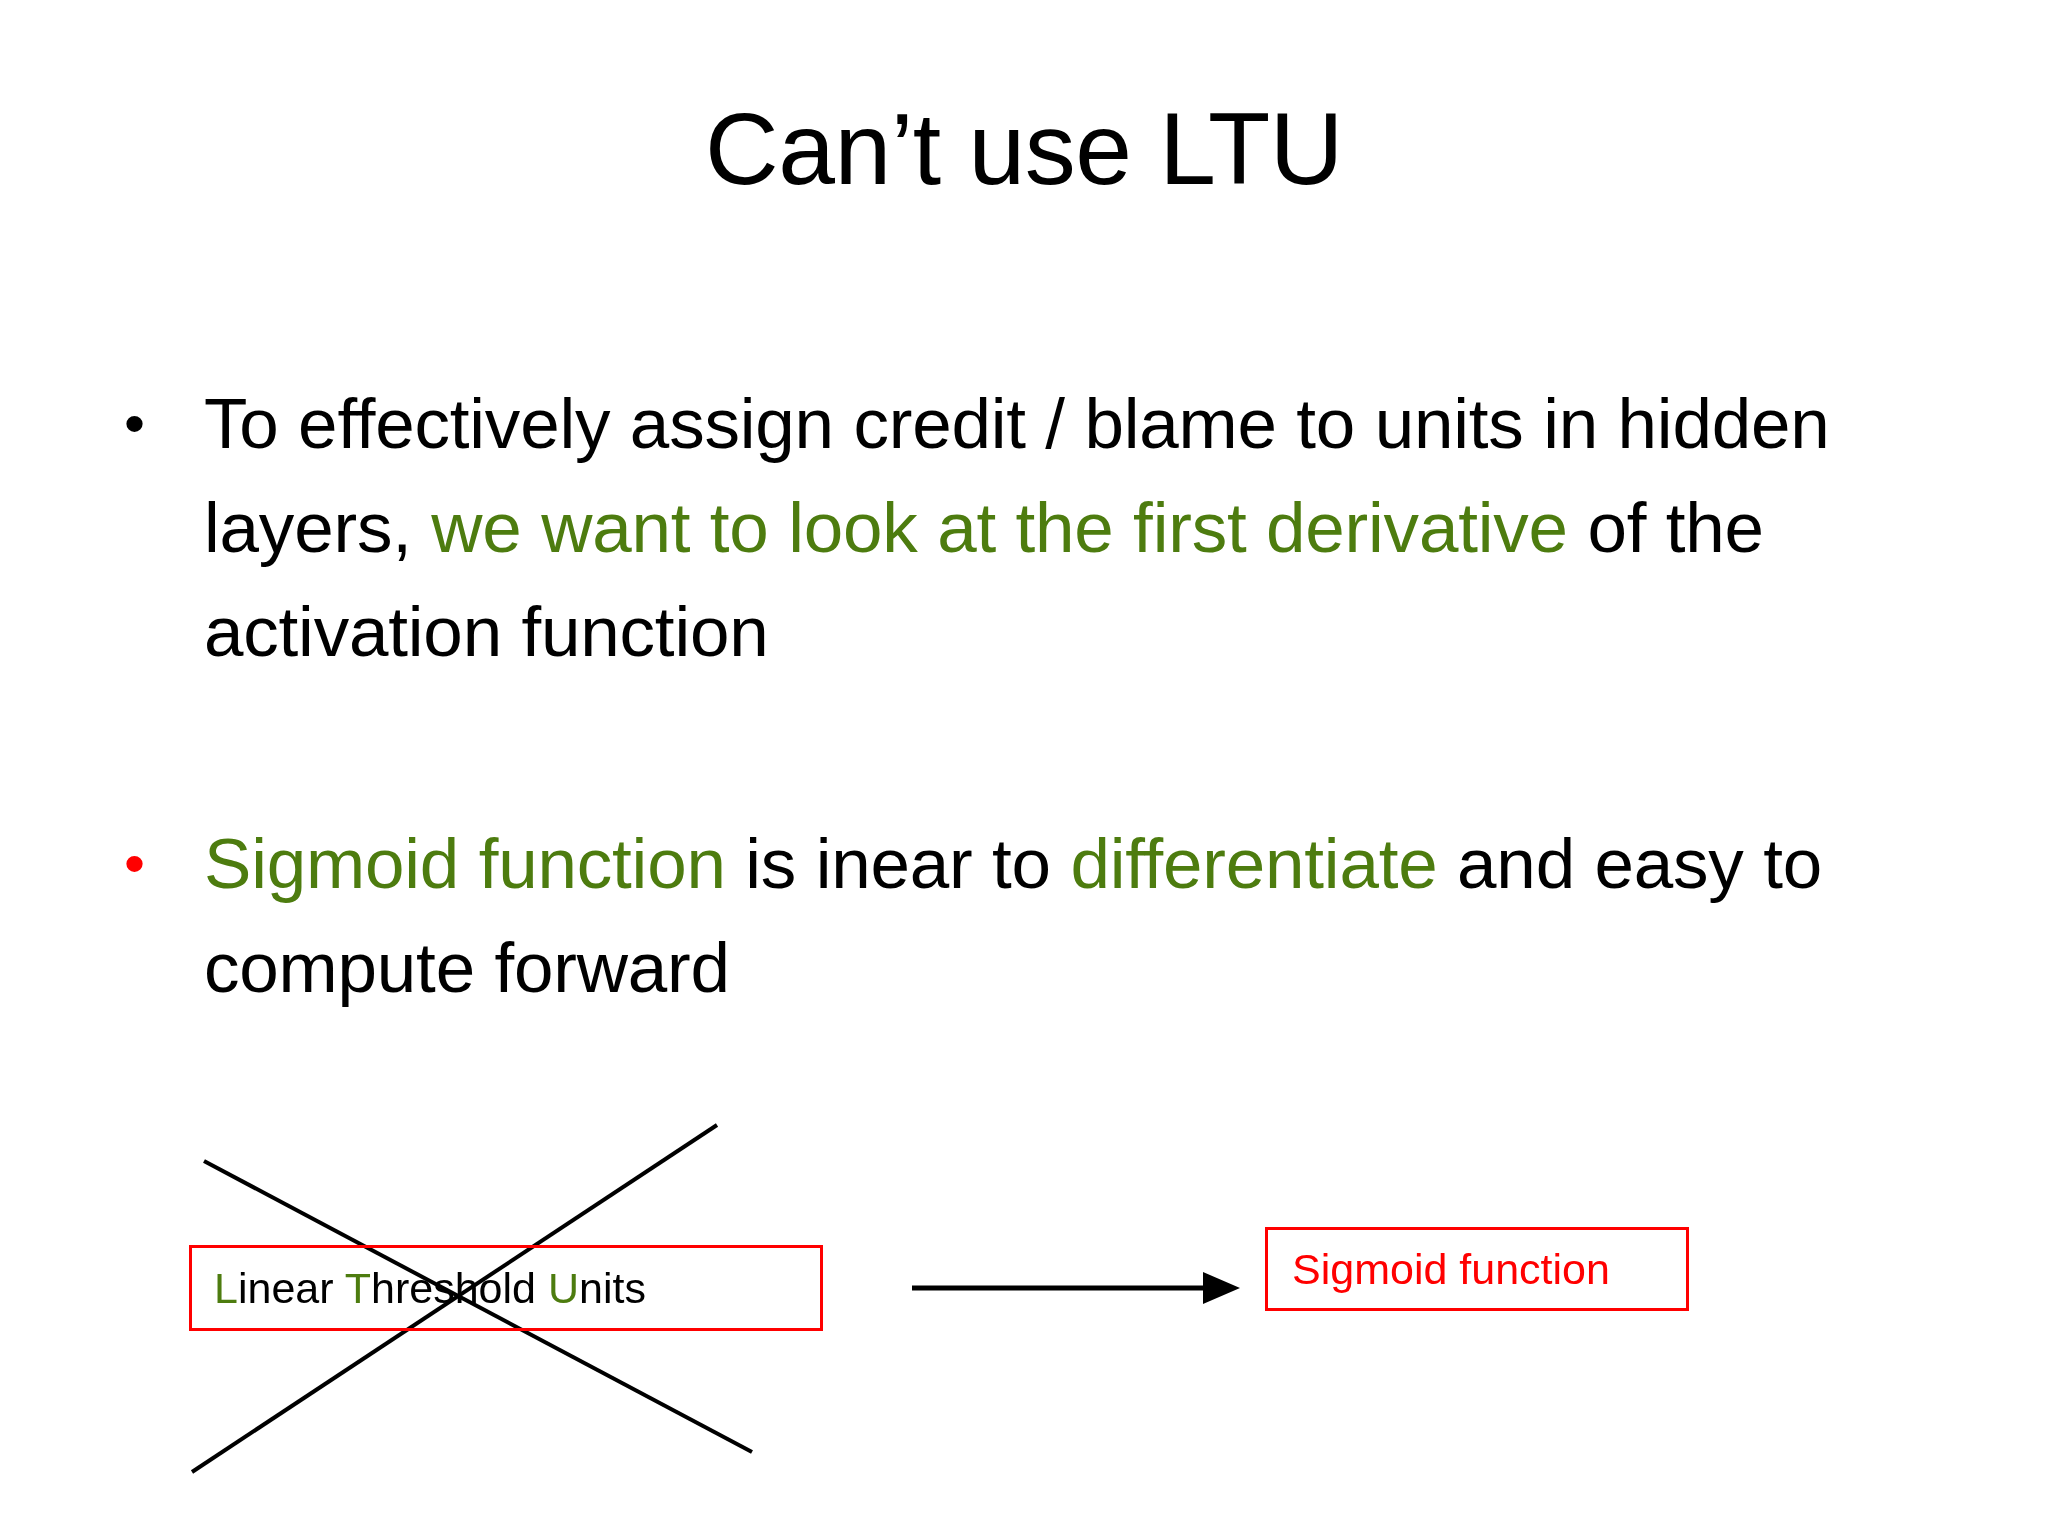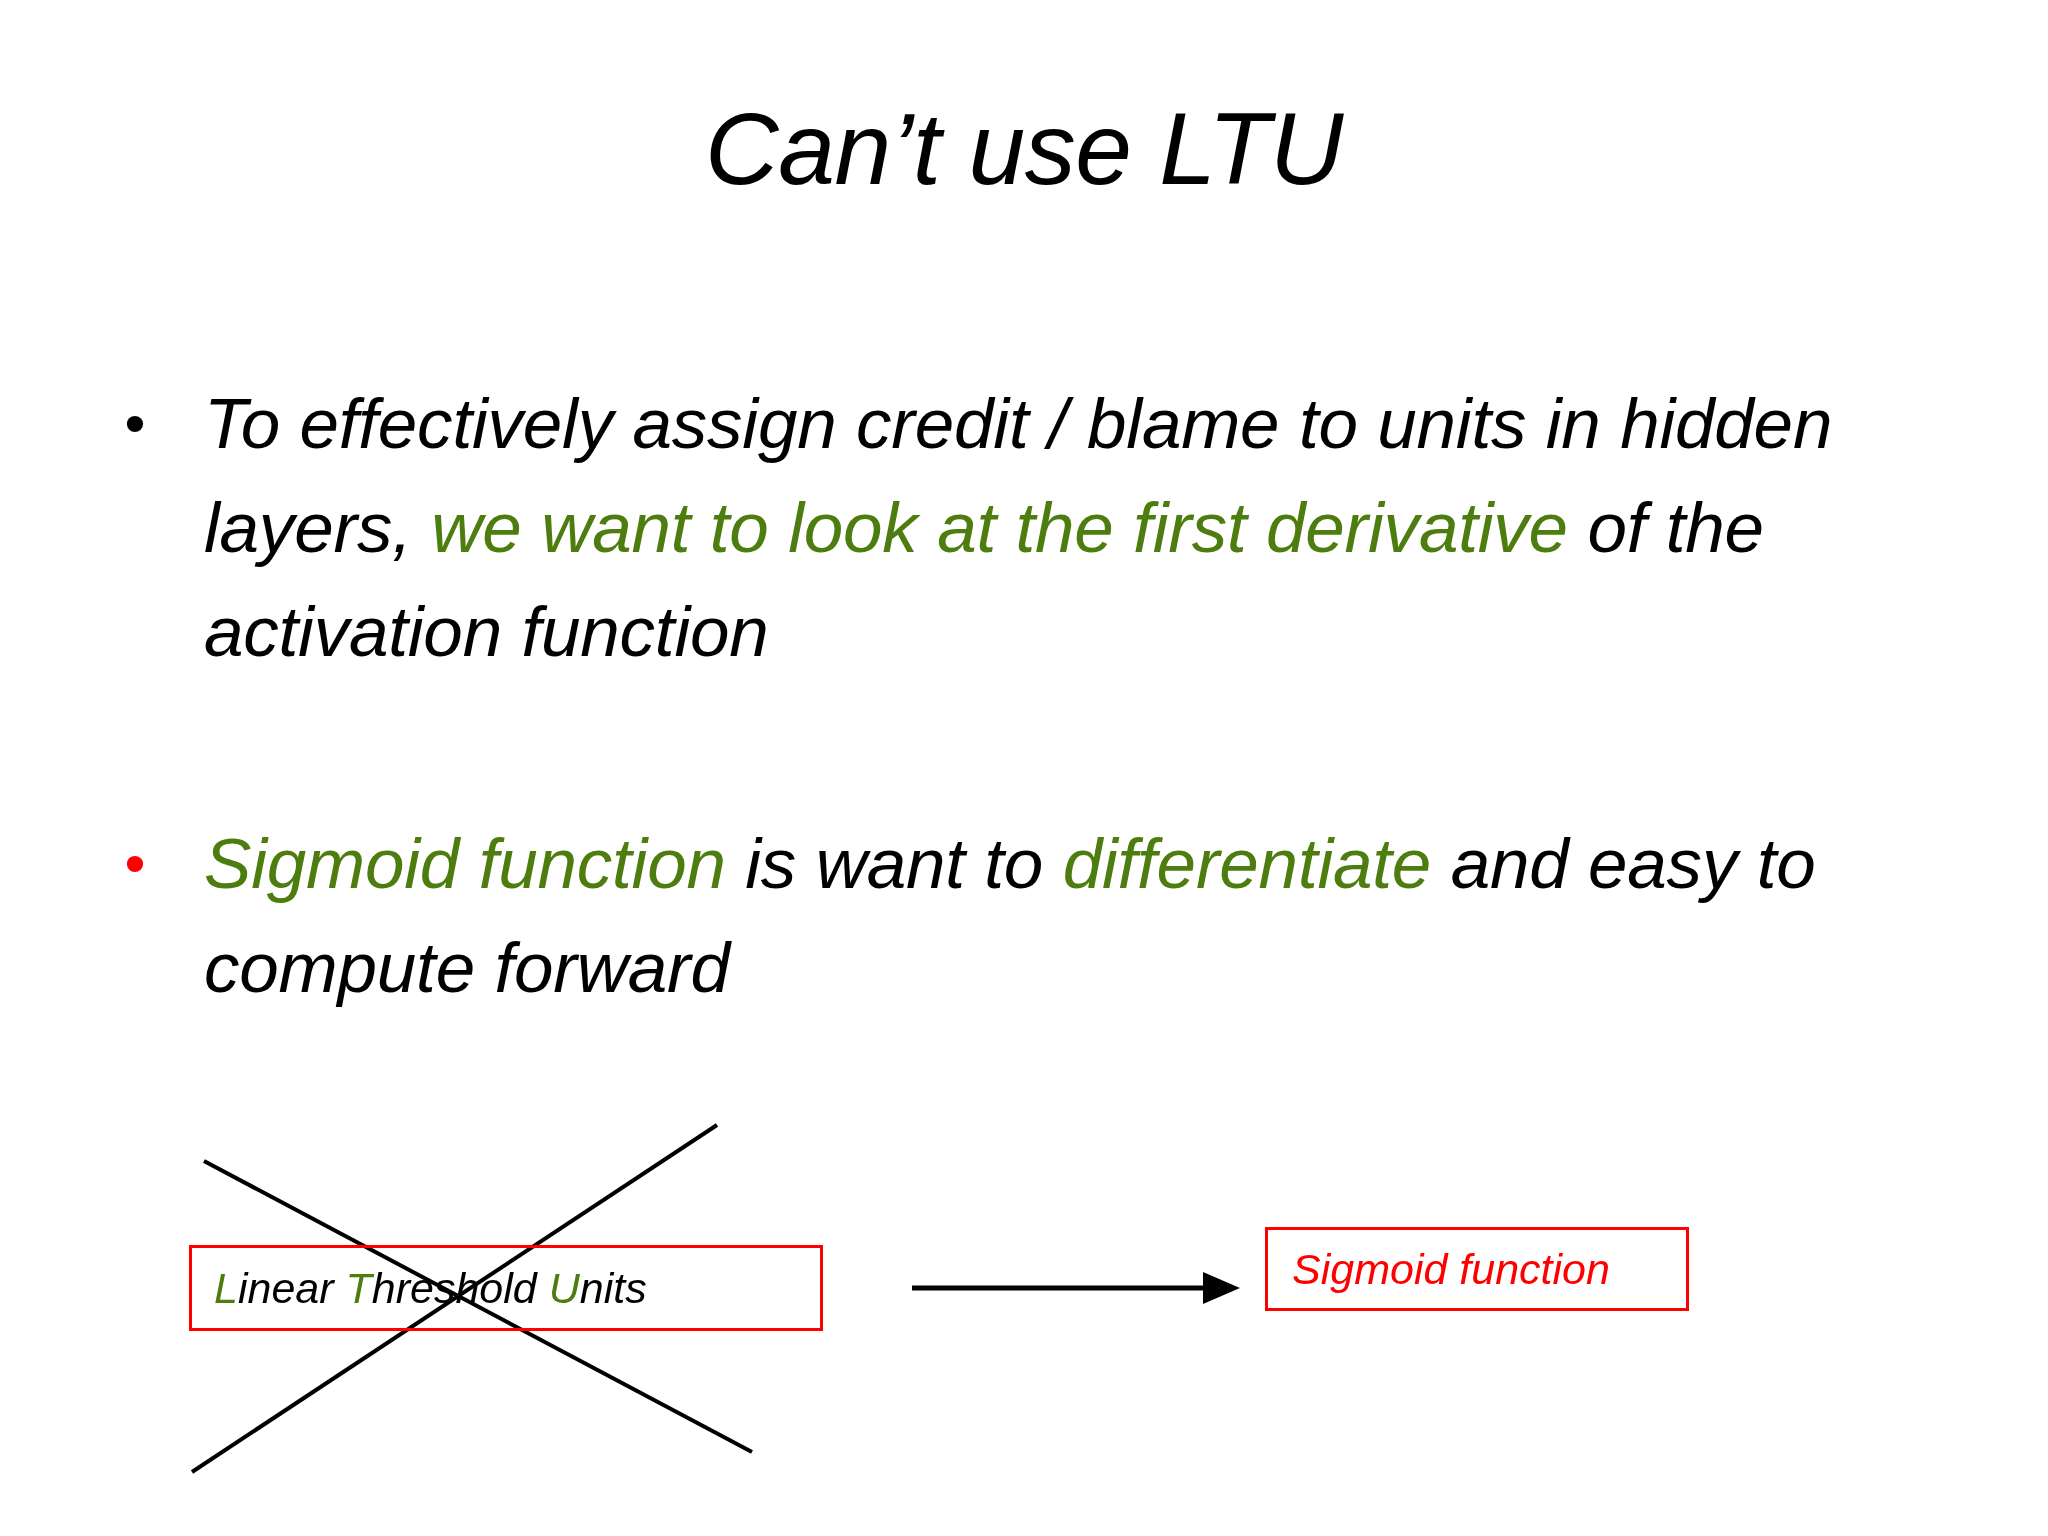--- a/index.html
+++ b/index.html
@@ -10,21 +10,20 @@
   }
   body {
     font-family: "Liberation Sans", sans-serif;
   }
   #slide {
     position: relative;
     width: 2048px;
     height: 1536px;
     background: #ffffff;
     overflow: hidden;
-    font-style: italic;
   }
 
   
   #slide-title {
     position: absolute;
     left: 0;
     top: 96px;
     width: 2048px;
     text-align: center;
     font-size: 102px;
@@ -121,21 +120,21 @@
 
     <div class="bullet-row">
       <span class="bullet-marker black">•</span>
       <span class="black">To effectively assign credit / blame to units in hidden layers, </span><span class="red">we want to look at the first derivative</span><span class="black"> of the activation function</span>
     </div>
 
     <div id="bullet-gap"></div>
 
     <div class="bullet-row">
       <span class="bullet-marker red">•</span>
-      <span class="red">Sigmoid function</span><span class="black"> is want to </span><span class="red">differentiate</span><span class="black"> and easy to compute forward</span>
+      <span class="red">Sigmoid function</span><span class="black"> is inear to </span><span class="red">differentiate</span><span class="black"> and easy to compute forward</span>
     </div>
 
   </div>
 
   <div id="diagram">
 
     <svg width="2048" height="1536" viewBox="0 0 2048 1536">
 
       <g>
         <line x1="204" y1="1161" x2="752" y2="1452" stroke="#000000" stroke-width="4"></line>

